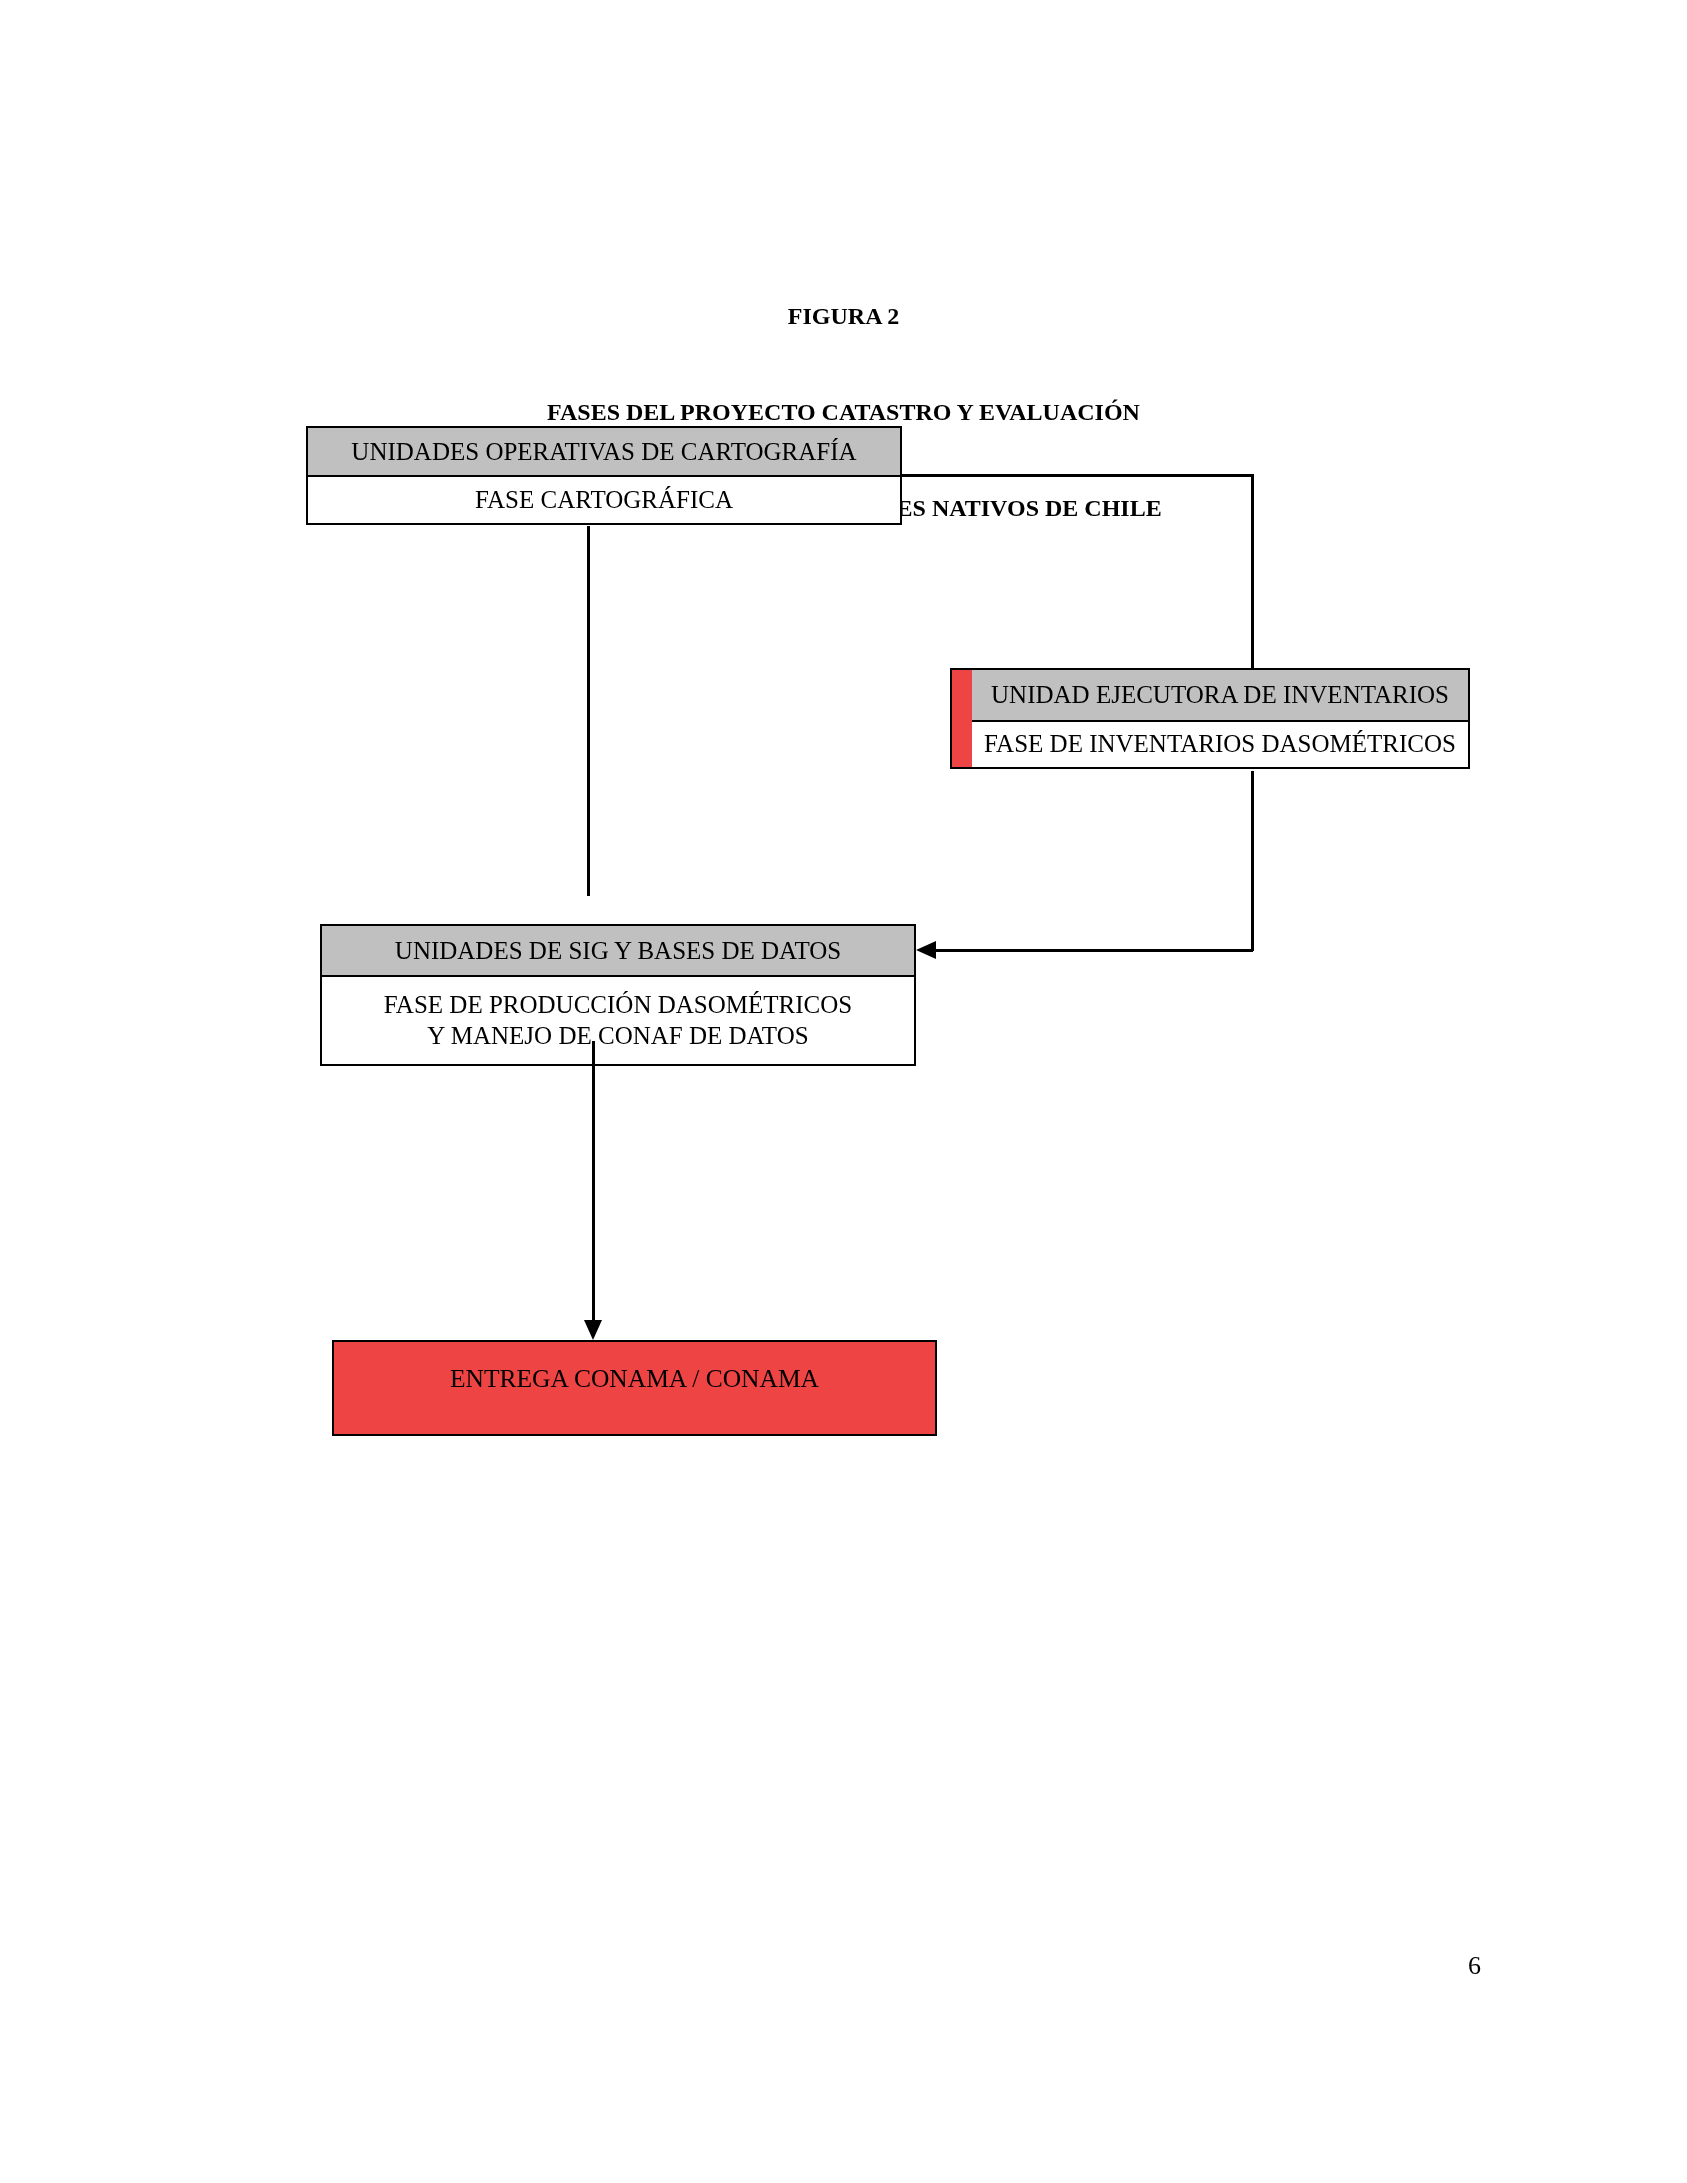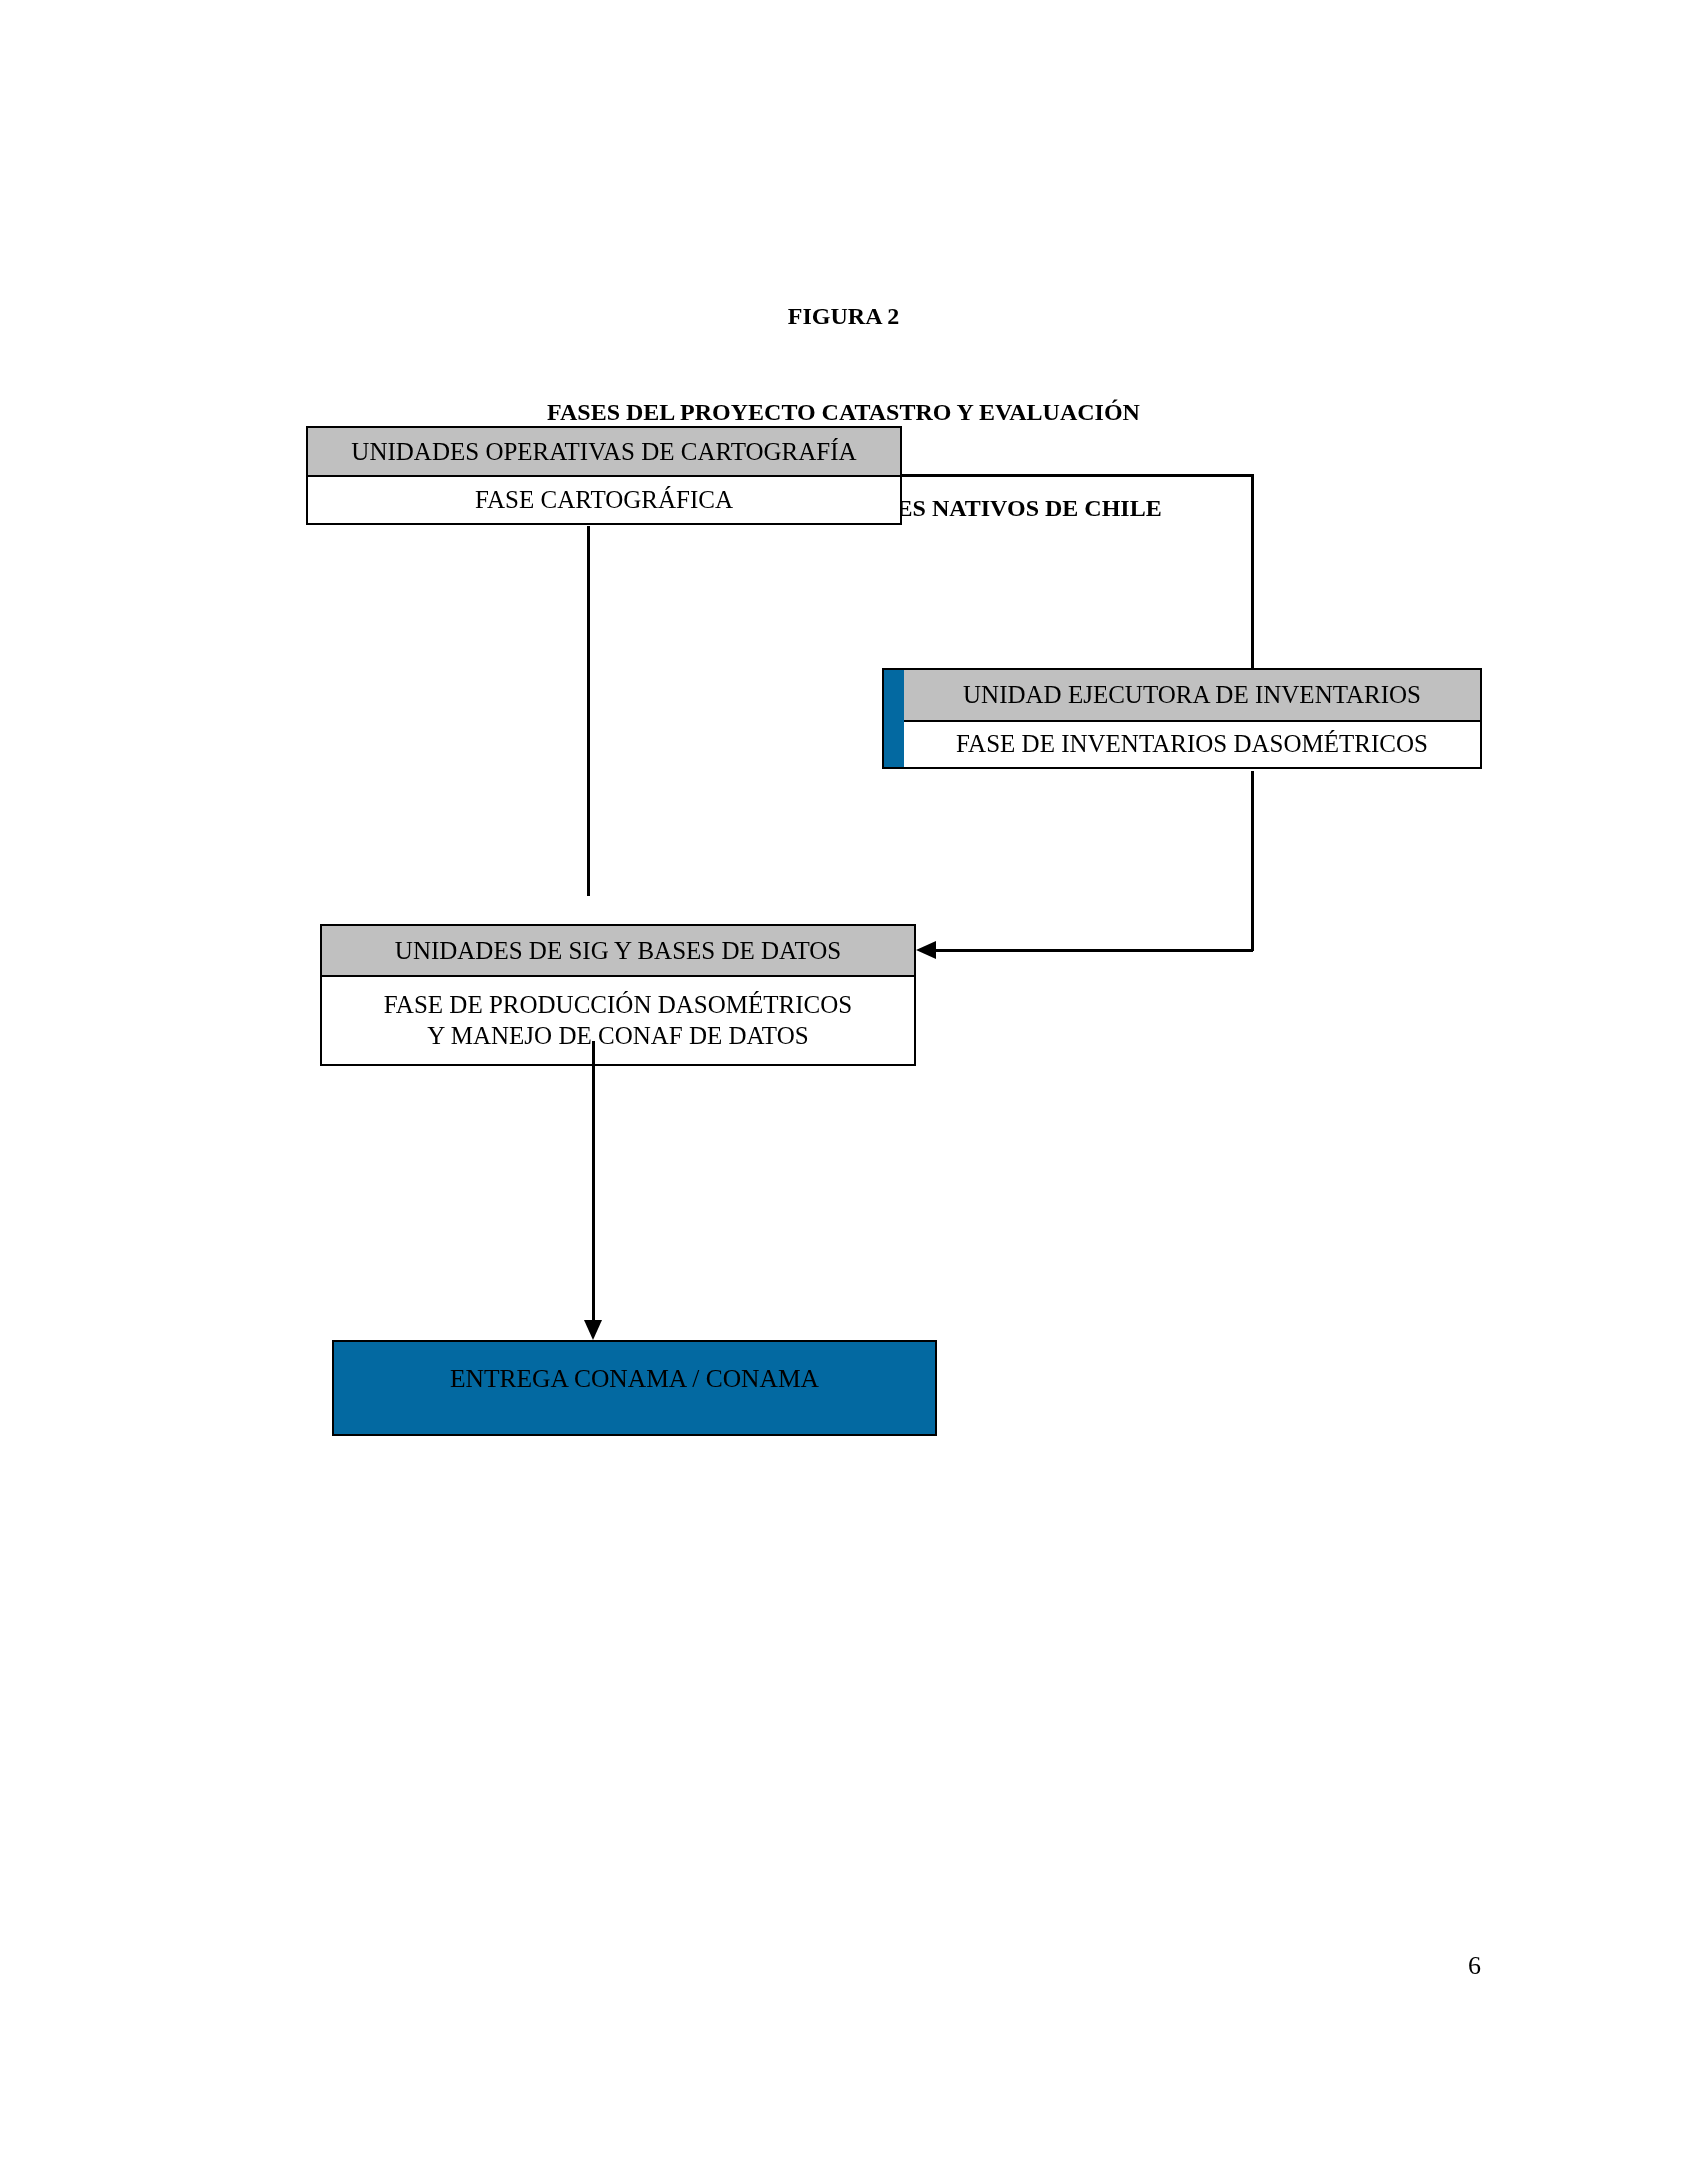--- a/index.html
+++ b/index.html
@@ -28,21 +28,21 @@
     font-size: 24px;
     line-height: 32px;
     white-space: pre;
   }
 
   
   .unit-box {
     position: absolute;
     box-sizing: border-box;
     border: 2.5px solid #000000;
-    background: #0369a1;
+    background: #ef4444;
   }
   .unit-header {
     background: #c0c0c0;
     border-bottom: 2.5px solid #000000;
     display: flex;
     align-items: center;
     justify-content: center;
     font-size: 25px;
     text-align: center;
   }
@@ -54,21 +54,21 @@
     justify-content: center;
     font-size: 25px;
     line-height: 30.5px;
     text-align: center;
   }
 
   .box-cartografia { left: 306px;  top: 426px;  width: 596px; }
   .box-cartografia .unit-header { height: 47px; }
   .box-cartografia .unit-body   { height: 46px; }
 
-  .box-inventarios { left: 882px; top: 668px;  width: 600px; padding-left: 20px; }
+  .box-inventarios { left: 950px; top: 668px;  width: 520px; padding-left: 20px; }
   .box-inventarios .unit-header { height: 50px; }
   .box-inventarios .unit-body   { height: 45px; }
 
   .box-sig { left: 320px; top: 924px; width: 596px; }
   .box-sig .unit-header { height: 49px; }
   .box-sig .unit-body   { height: 87px; }
 
   .box-entrega {
     left: 332px; top: 1340px; width: 605px; height: 96px;
     font-size: 25.5px;

